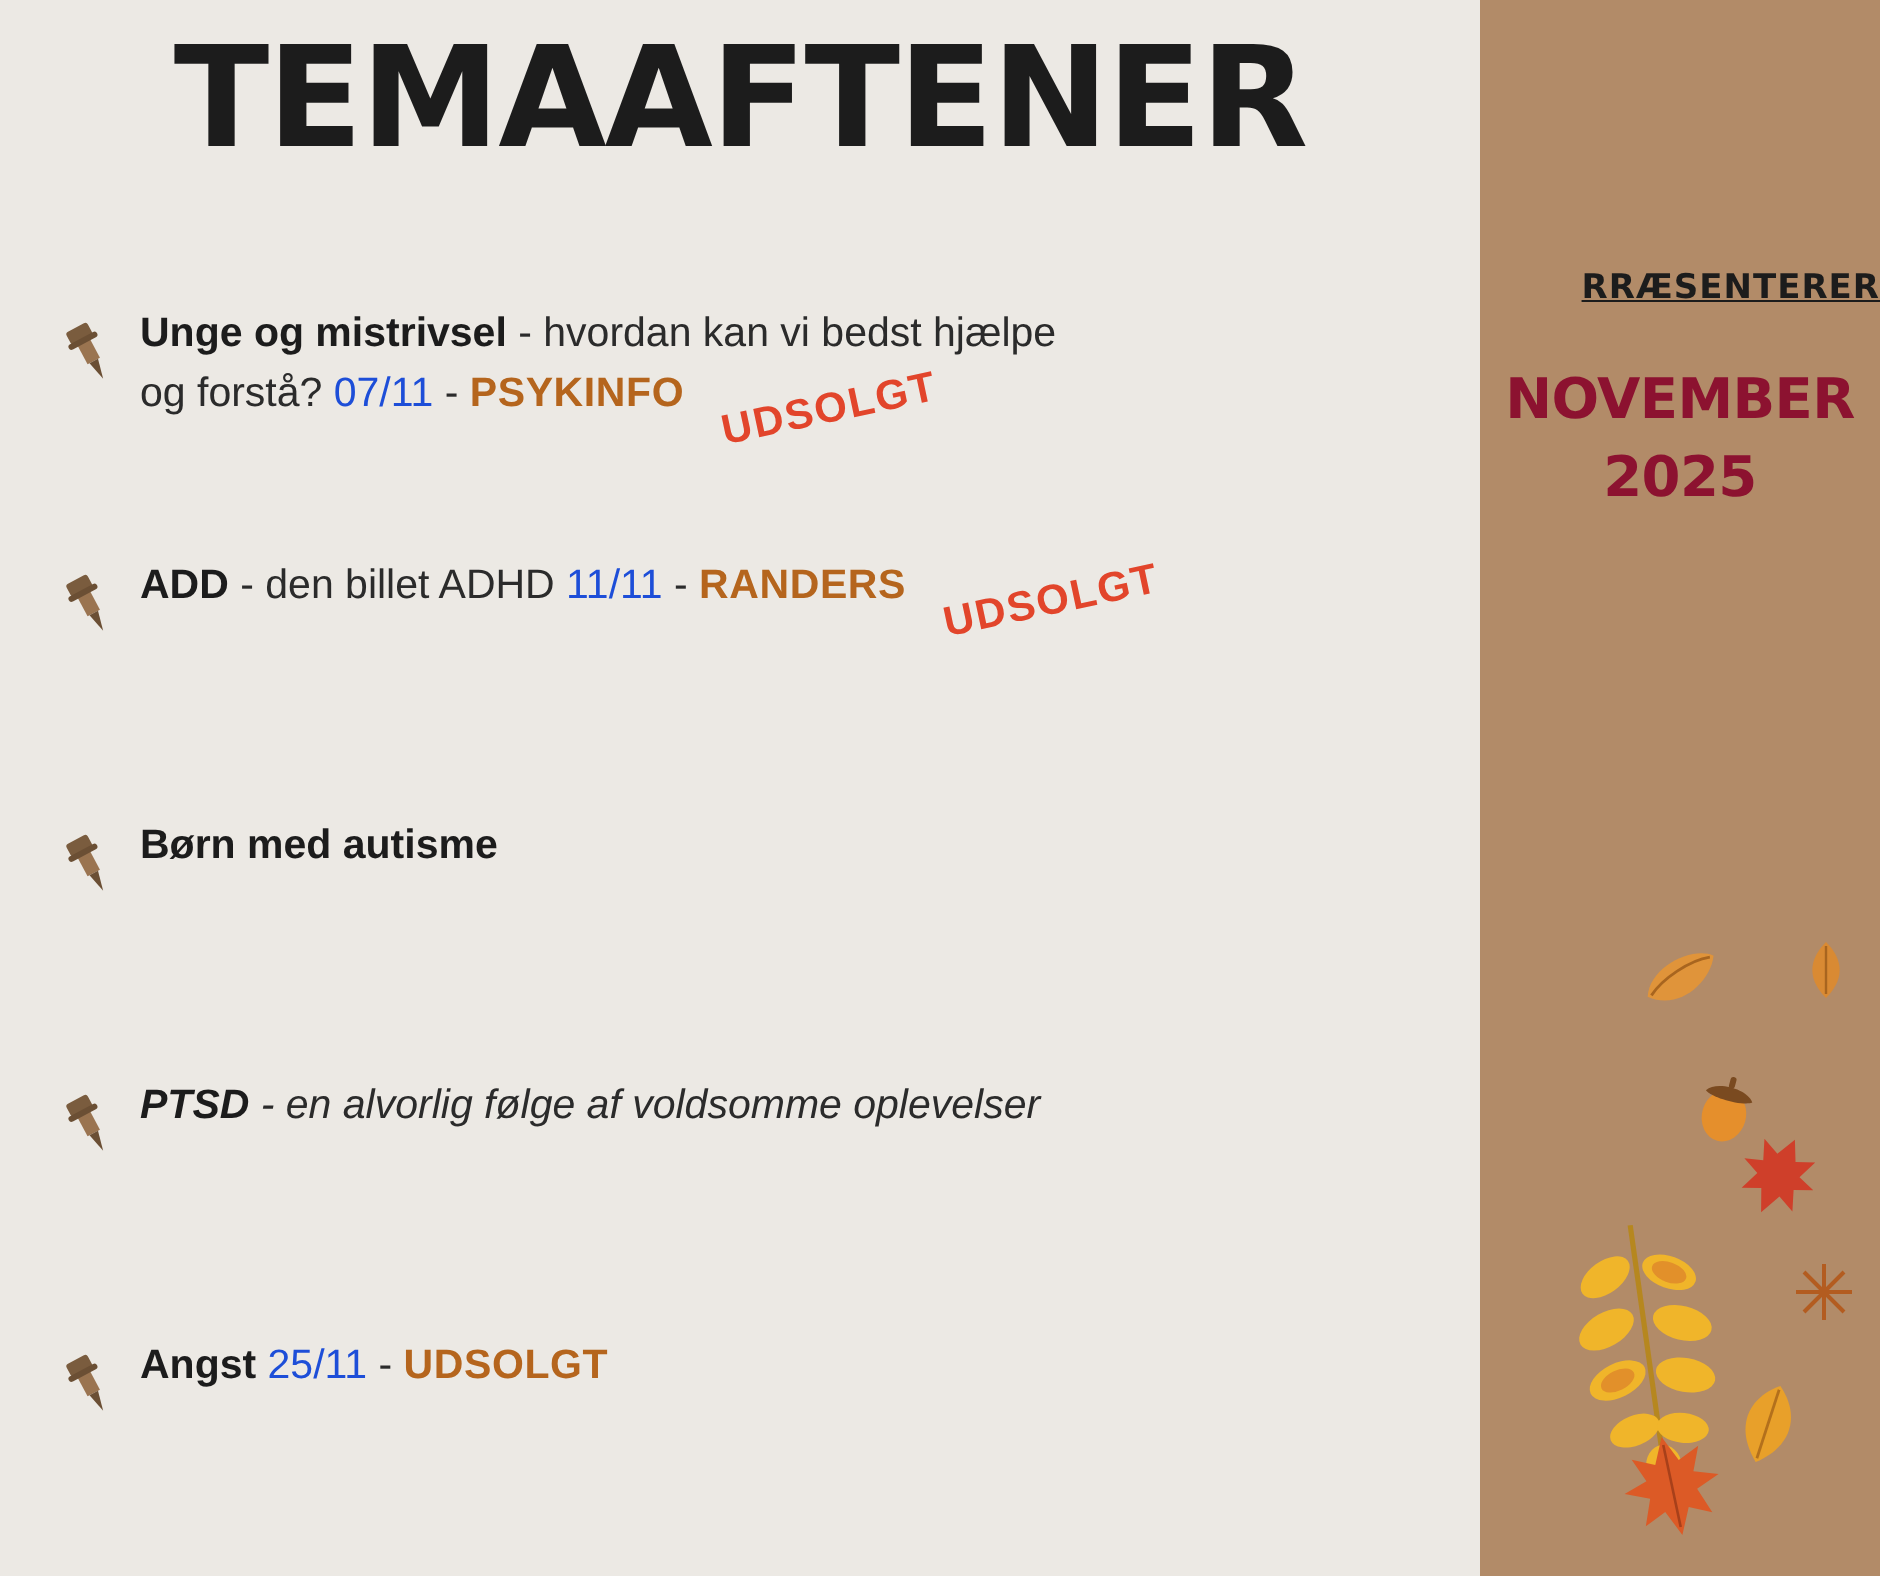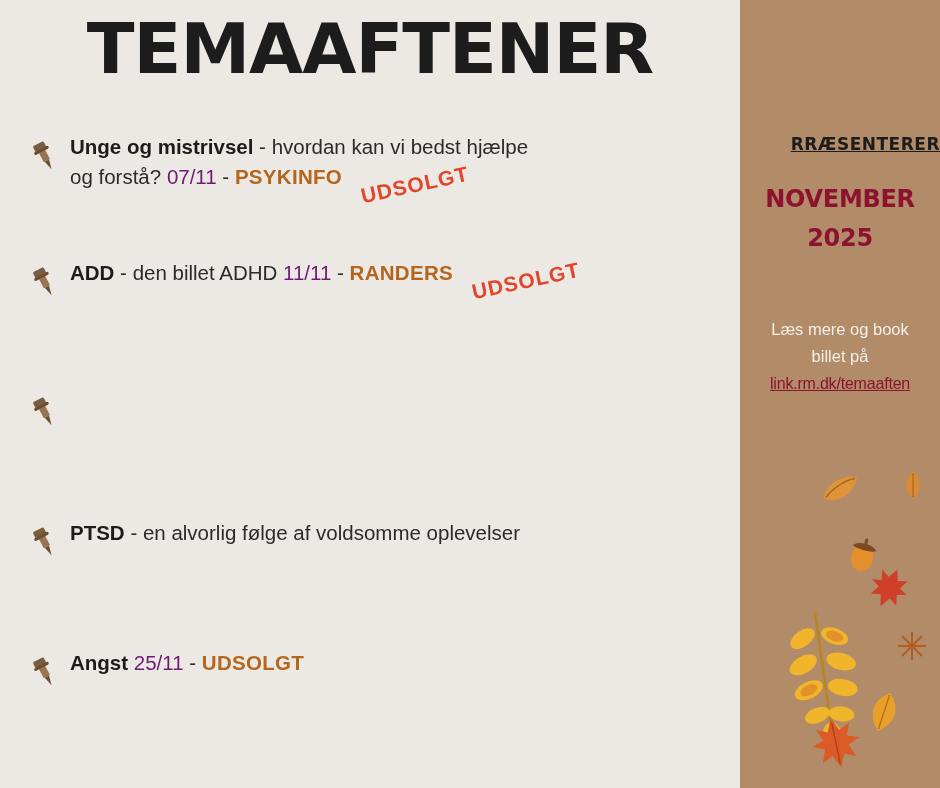--- a/index.html
+++ b/index.html
@@ -40,21 +40,21 @@
     font-weight: bold;
     font-size: 70px;
     letter-spacing: -1px;
     color: #1c1c1c;
     white-space: nowrap;
   }
 
   #events-list {
     position: absolute;
     left: 28px;
-    top: 132px;
+    top: 152px;
     width: 700px;
   }
 
   .event-row {
     position: relative;
     min-height: 98px;
     padding-left: 42px;
   }
 
   .pin-icon {
@@ -74,21 +74,21 @@
   .event-text .strong {
     font-weight: bold;
     color: #1c1c1c;
   }
   .event-text .place {
     font-weight: bold;
     color: #b5651d;
     letter-spacing: 0.3px;
   }
   .event-text .date {
-    color: #701a75;
+    color: #1d4ed8;
   }
 
   .sold-out {
     display: inline-block;
     position: relative;
     margin-left: 18px;
     transform: rotate(-12deg);
     color: #e2452b;
     font-family: "Liberation Sans", sans-serif;
     font-weight: bold;
@@ -144,21 +144,21 @@
   }
 
   #month-year {
     position: absolute;
     left: 0;
     top: 180px;
     width: 200px;
     text-align: center;
     font-family: "DejaVu Sans", sans-serif;
     font-weight: bold;
-    font-size: 24px;
+    font-size: 28px;
     line-height: 39px;
     color: #8c1230;
     letter-spacing: -0.3px;
   }
 
   #booking-info {
     position: absolute;
     left: 4px;
     top: 316px;
     width: 192px;
@@ -231,24 +231,25 @@
           <svg viewBox="0 0 34 34" width="34" height="34" aria-hidden="true">
             <g transform="rotate(-28 17 17)">
               <rect x="11" y="2" width="12" height="7" rx="1.5" fill="#7a5c3e"></rect>
               <rect x="13.5" y="9" width="7" height="12" fill="#9a7450"></rect>
               <polygon points="17,31 14.6,21 19.4,21" fill="#6b4f34"></polygon>
               <rect x="9" y="8" width="16" height="3" rx="1.5" fill="#6b4f34"></rect>
             </g>
           </svg>
         </span>
         <div class="event-text">
-        </div>
-      </div>
-
-      <div class="event-row" style="min-height:130px;">
+          <span class="strong">Børn med autisme</span>
+        </div>
+      </div>
+
+      <div class="event-row" style="min-height:130px;font-style:italic;">
         <span class="pin-icon">
           <svg viewBox="0 0 34 34" width="34" height="34" aria-hidden="true">
             <g transform="rotate(-28 17 17)">
               <rect x="11" y="2" width="12" height="7" rx="1.5" fill="#7a5c3e"></rect>
               <rect x="13.5" y="9" width="7" height="12" fill="#9a7450"></rect>
               <polygon points="17,31 14.6,21 19.4,21" fill="#6b4f34"></polygon>
               <rect x="9" y="8" width="16" height="3" rx="1.5" fill="#6b4f34"></rect>
             </g>
           </svg>
         </span>
@@ -279,25 +280,20 @@
   <div id="right-column">
 
 
     <div id="presents">RRÆSENTERER</div>
 
     <div id="month-year">
       <div>NOVEMBER</div>
       <div>2025</div>
     </div>
 
-    <div id="booking-info">
-      <span>Læs mere og book</span><br>
-      <span>billet på</span>
-      <a id="booking-link" href="#">link.rm.dk/temaaften</a>
-    </div>
 
     <span class="leaf" style="left:78px; top:470px;">
       <svg width="46" height="40" viewBox="0 0 46 40" aria-hidden="true">
         <g transform="rotate(-20 23 20)">
           <path d="M4 22 C10 8, 34 6, 42 14 C36 26, 16 34, 4 22 Z" fill="#e0943a"></path>
           <path d="M6 22 C14 16, 30 12, 40 14" stroke="#a8651f" stroke-width="1.4" fill="none"></path>
         </g>
       </svg>
     </span>
 

